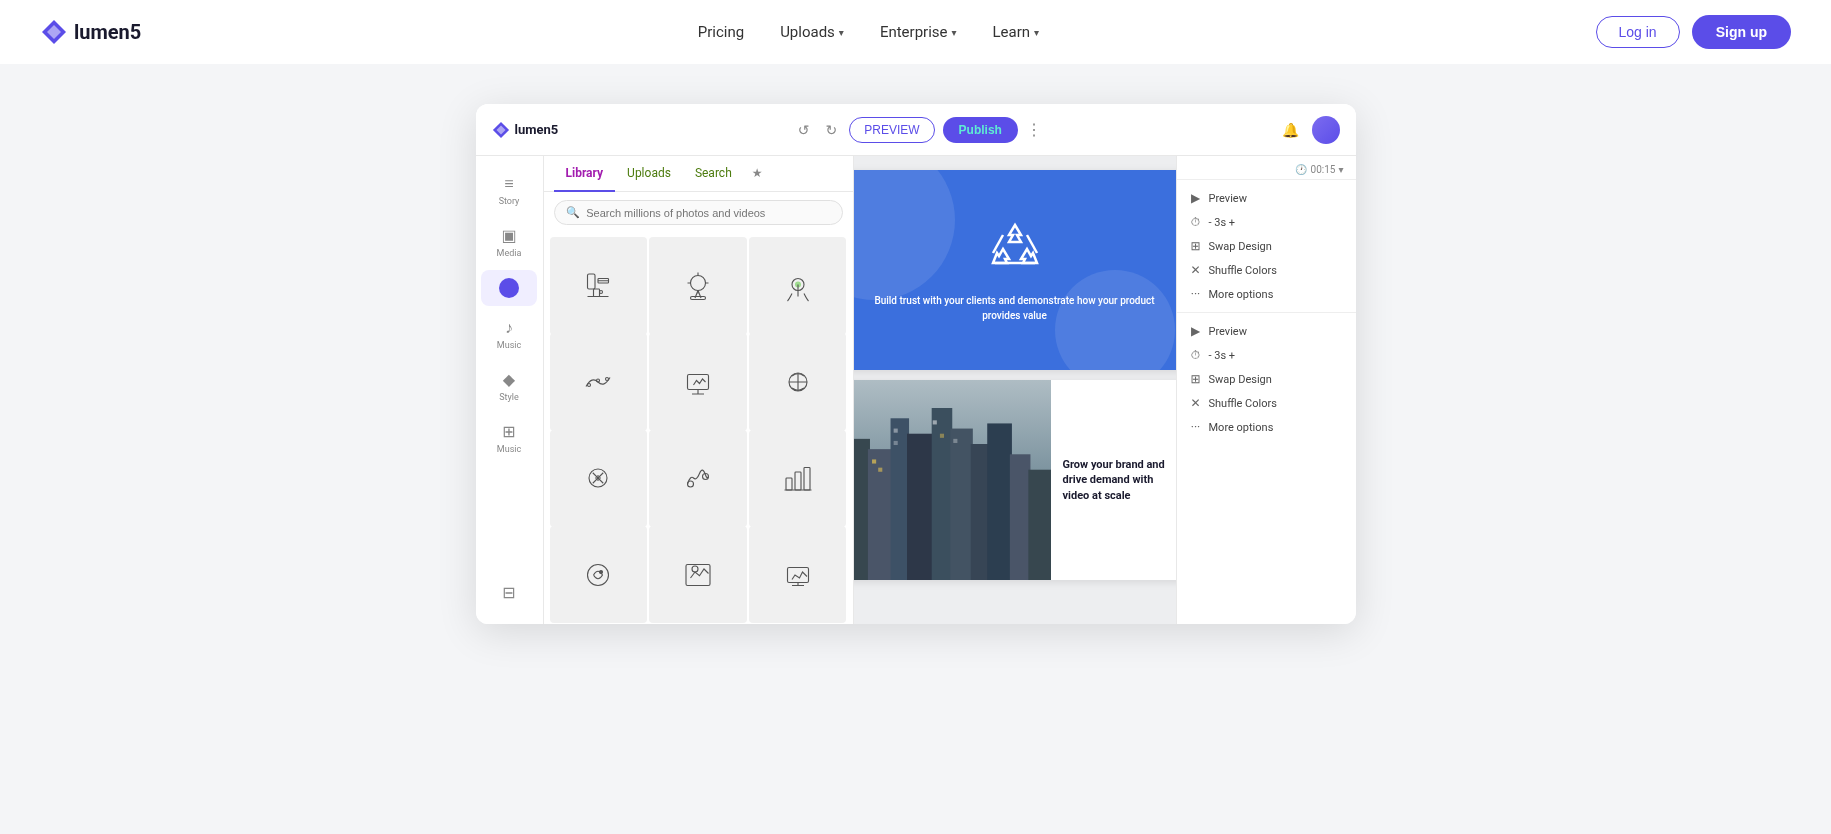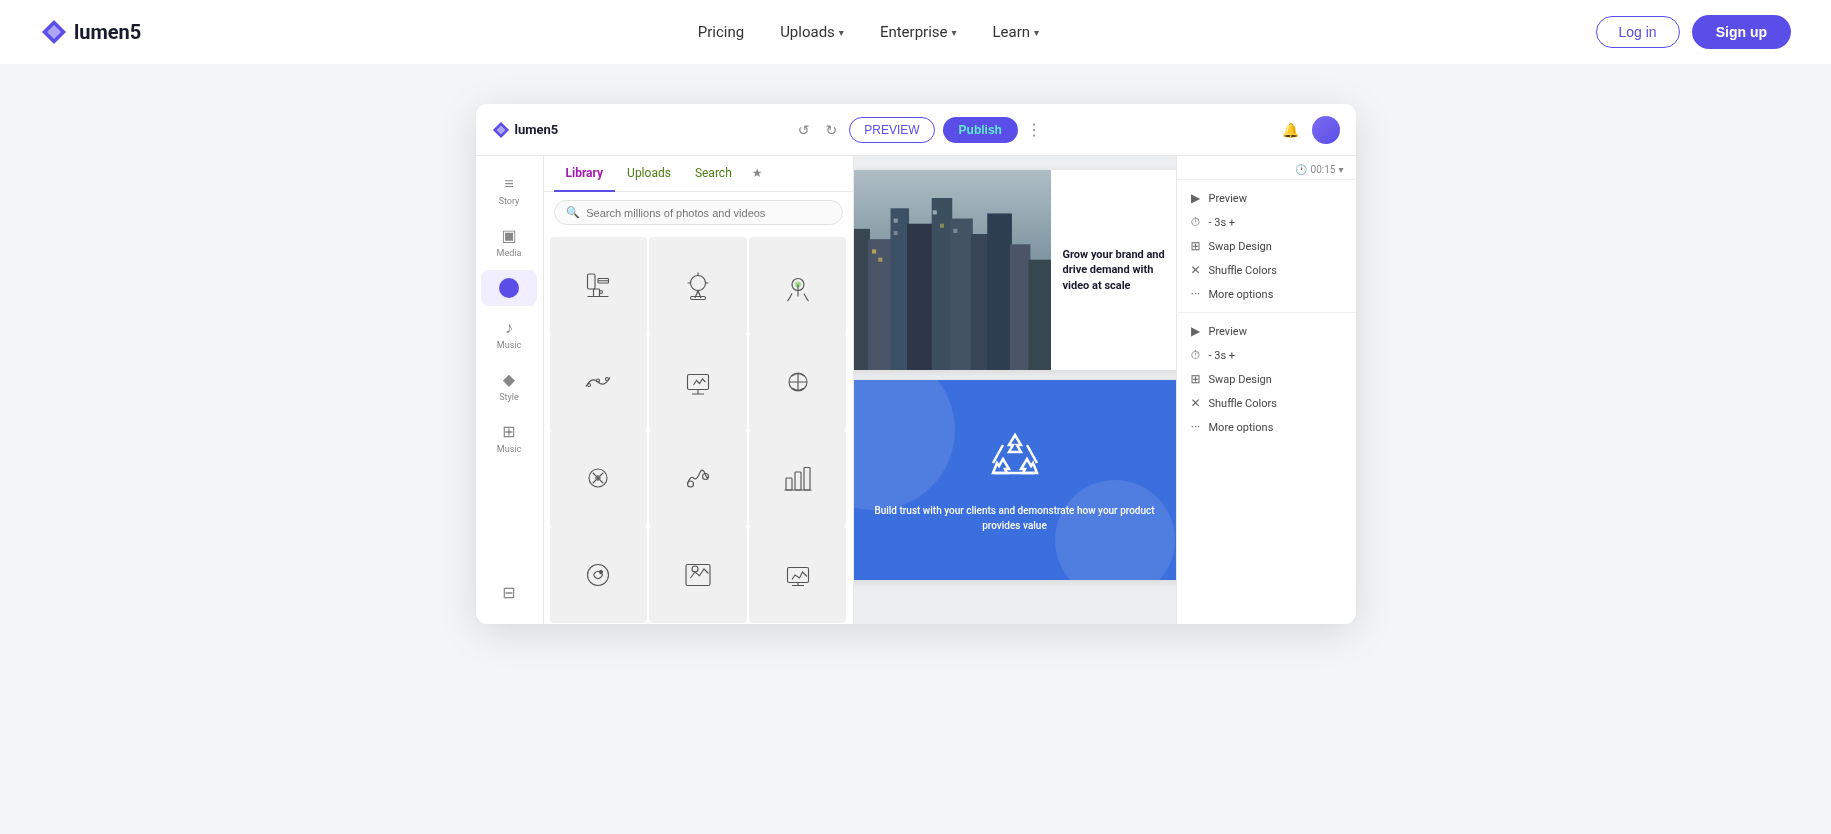--- a/index.html
+++ b/index.html
@@ -657,20 +657,41 @@
             </svg>
           </div>
         </div>
       </div>
 
       <div class="canvas-area">
         <div class="canvas-scroll">
 
           <div class="slide-container">
 
+            <div class="slide slide-2">
+
+              <div class="slide-2-bg-circle" style="width:160px;height:160px;top:-30px;left:-40px;"></div>
+              <div class="slide-2-bg-circle" style="width:120px;height:120px;bottom:-20px;right:20px;"></div>
+
+              <div class="slide-2-icon">
+                <svg width="60" height="60" viewBox="0 0 60 60" fill="none" stroke="#fff" stroke-width="2.5">
+                  <path d="M30 8 l6 10 -4 0 4 7 -12 0 4-7 -4 0 z"></path>
+                  <path d="M8 46 l4-10 2 3 4-7 6 10 -4 0 2 4 z"></path>
+                  <path d="M52 46 l-4-10 -2 3 -4-7 -6 10 4 0 -2 4 z"></path>
+                  <polyline points="18,18 8,36"></polyline>
+                  <polyline points="42,18 52,36"></polyline>
+                  <line x1="10" y1="46" x2="50" y2="46"></line>
+                </svg>
+              </div>
+              <div class="slide-2-text">Build trust with your clients and demonstrate how your product provides value</div>
+            </div>
+          </div>
+
+          <div class="slide-container">
+
             <div class="slide slide-1">
 
               <div class="slide-1-img">
                 <div class="city-bg">
                   
                   <svg width="100%" height="100%" viewBox="0 0 210 200" preserveAspectRatio="xMidYMid slice">
                     <defs>
                       <linearGradient id="sky" x1="0" y1="0" x2="0" y2="1">
                         <stop offset="0%" stop-color="#b0bec5"></stop>
                         <stop offset="50%" stop-color="#78909c"></stop>
@@ -701,41 +722,20 @@
                   </svg>
                 </div>
               </div>
 
               <div class="slide-1-text">
                 <div class="slide-1-headline">Grow your brand and drive demand with video at scale</div>
               </div>
             </div>
           </div>
 
-          <div class="slide-container">
-
-            <div class="slide slide-2">
-
-              <div class="slide-2-bg-circle" style="width:160px;height:160px;top:-30px;left:-40px;"></div>
-              <div class="slide-2-bg-circle" style="width:120px;height:120px;bottom:-20px;right:20px;"></div>
-
-              <div class="slide-2-icon">
-                <svg width="60" height="60" viewBox="0 0 60 60" fill="none" stroke="#fff" stroke-width="2.5">
-                  <path d="M30 8 l6 10 -4 0 4 7 -12 0 4-7 -4 0 z"></path>
-                  <path d="M8 46 l4-10 2 3 4-7 6 10 -4 0 2 4 z"></path>
-                  <path d="M52 46 l-4-10 -2 3 -4-7 -6 10 4 0 -2 4 z"></path>
-                  <polyline points="18,18 8,36"></polyline>
-                  <polyline points="42,18 52,36"></polyline>
-                  <line x1="10" y1="46" x2="50" y2="46"></line>
-                </svg>
-              </div>
-              <div class="slide-2-text">Build trust with your clients and demonstrate how your product provides value</div>
-            </div>
-          </div>
-
         </div>
       </div>
 
       <div class="right-panel">
         <div class="right-panel-top">
           <div class="timer-badge">
             <span>🕐</span>
             <span>00:15</span>
             <span>▾</span>
           </div>

